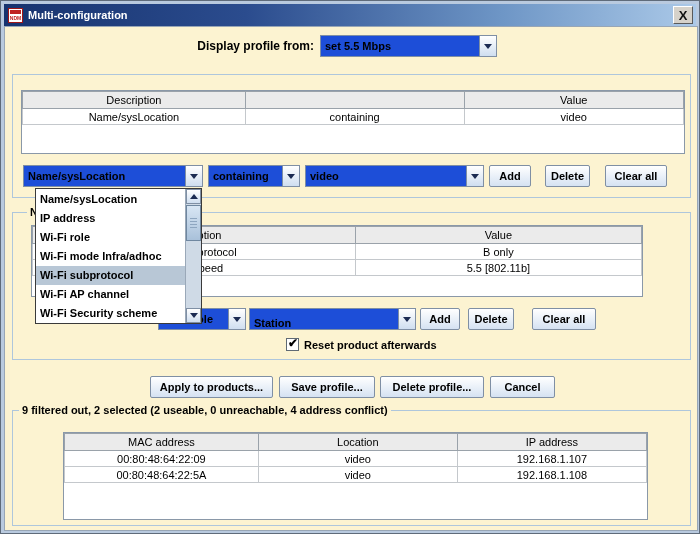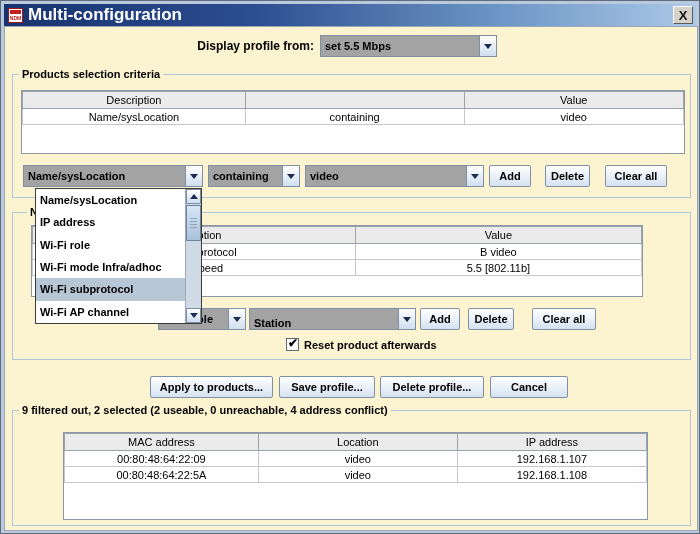--- a/index.html
+++ b/index.html
@@ -8,21 +8,21 @@
 
   .window { position:relative; width:700px; height:534px; background:#b9cadf; border:1px solid #5f6b7a; overflow:hidden; }
 
   
   .titlebar { position:absolute; left:3px; top:3px; right:3px; height:22px;
     background:linear-gradient(to right,#17336f 0%,#2b4c8e 35%,#6e96c6 72%,#abc9e8 100%);
     display:flex; align-items:center; padding-left:4px; }
   .app-icon { width:15px; height:15px; background:#fff; border:1px solid #a01818; margin-right:5px; position:relative; flex:0 0 auto; }
   .app-icon .bar { position:absolute; left:1px; right:1px; top:1px; height:4px; background:#c02020; }
   .app-icon .txt { position:absolute; left:0; right:0; bottom:1px; text-align:center; font-size:5px; font-weight:bold; color:#c02020; letter-spacing:0; }
-  .title-text { color:#fff; font-size:17px; font-weight:bold; white-space:nowrap; }
+  .title-text { color:#fff; font-size:11px; font-weight:bold; white-space:nowrap; }
   .close-btn { position:absolute; right:3px; top:2px; width:20px; height:18px; background:#d6d2ca;
     border:1px solid; border-color:#fff #5a5a5a #5a5a5a #fff; display:flex; align-items:center; justify-content:center;
     font-weight:bold; font-size:13px; color:#111; cursor:default; }
 
   
   .content { position:absolute; left:3px; top:25px; width:694px; height:505px; background:#fcf3d1; border:1px solid #98a6b6; }
 
   .lbl { font-weight:bold; }
 
   .profile-label { position:absolute; left:104px; top:12px; width:205px; text-align:right; font-weight:bold; font-size:12px; }
@@ -31,21 +31,21 @@
   .groupbox { position:absolute; border:1px solid #aec6dc; }
   .legend { position:absolute; top:-7px; background:#fcf3d1; padding:0 3px; font-weight:bold; white-space:nowrap; }
 
   
   .scrollpane { position:absolute; background:#fff; border:1px solid #8a98a8; overflow:hidden; }
   table.grid { width:100%; border-collapse:collapse; table-layout:fixed; }
   table.grid th { background:#ebebeb; font-weight:normal; border:1px solid #9aa2aa; height:17px; text-align:center; overflow:hidden; white-space:nowrap; }
   table.grid td { border:1px solid #c4c8cc; height:16px; text-align:center; overflow:hidden; white-space:nowrap; background:#fff; }
 
   
-  .combo { position:absolute; height:22px; background:#a3a3a3; border:1px solid #7f8fa4; display:flex; align-items:center; }
+  .combo { position:absolute; height:22px; background:#1d4ed8; border:1px solid #7f8fa4; display:flex; align-items:center; }
   .combo-text { flex:1; padding-left:4px; font-weight:bold; white-space:nowrap; overflow:hidden; }
   .combo-btn { width:17px; height:100%; border-left:1px solid #7f8fa4; background:linear-gradient(#ffffff,#cfdef0); display:flex; align-items:center; justify-content:center; flex:0 0 auto; }
   .tri-down { width:0; height:0; border-left:4px solid transparent; border-right:4px solid transparent; border-top:5px solid #1b2b52; }
 
   
   .btn { position:absolute; height:22px; border:1px solid #7f8fa4; border-radius:2px;
     background:linear-gradient(#ffffff,#d5e2f2); font-weight:bold; font-size:11px;
     display:flex; align-items:center; justify-content:center; white-space:nowrap; cursor:default; }
 
   
@@ -87,21 +87,20 @@
 
     <div class="profile-label">Display profile from:</div>
     <div class="combo" style="left:315px; top:8px; width:177px;">
       <span class="combo-text">set 5.5 Mbps</span>
       <span class="combo-btn">
           <i class="tri-down"></i>
         </span>
     </div>
 
     <div class="groupbox" style="left:7px; top:47px; width:679px; height:124px;">
-      <span class="legend" style="left:6px;">Products selection criteria</span>
 
       <div class="scrollpane" style="left:8px; top:15px; width:664px; height:64px;">
         <table class="grid">
           <colgroup>
               <col style="width:33.7%">
               <col style="width:33.1%">
               <col style="width:33.2%">
             </colgroup>
           <tbody>
               <tr>
@@ -150,21 +149,21 @@
               <col style="width:53%">
               <col style="width:47%">
             </colgroup>
           <tbody>
               <tr>
             <th>Description</th>
             <th>Value</th>
           </tr>
           <tr>
             <td>Wi-Fi subprotocol</td>
-            <td>B video</td>
+            <td>B only</td>
           </tr>
           <tr>
             <td>Wi-Fi speed</td>
             <td>5.5 [802.11b]</td>
           </tr>
         </tbody>
           </table>
       </div>
 
       <div class="combo" style="left:145px; top:95px; width:88px;">
@@ -187,21 +186,21 @@
         <span class="checkbox-box">
           <span class="check">✔</span>
         </span>
         <span class="lbl">Reset product afterwards</span>
       </div>
     </div>
 
     <div class="btn" style="left:145px; top:349px; width:123px;">Apply to products...</div>
     <div class="btn" style="left:375px; top:349px; width:104px;">Delete profile...</div>
     <div class="btn" style="left:274px; top:349px; width:96px;">Save profile...</div>
-    <div class="btn" style="left:485px; top:349px; width:78px;">Cancel</div>
+    <div class="btn" style="left:485px; top:349px; width:65px;">Cancel</div>
 
     <div class="groupbox" style="left:7px; top:383px; width:679px; height:116px;">
       <span class="legend" style="left:6px;">9 filtered out, 2 selected (2 useable, 0 unreachable, 4 address conflict)</span>
 
       <div class="scrollpane" style="left:50px; top:21px; width:585px; height:88px;">
         <table class="grid">
           <colgroup>
               <col style="width:33.3%">
               <col style="width:34.2%">
               <col style="width:32.5%">
@@ -228,20 +227,21 @@
     </div>
 
     <div class="popup">
       <div class="popup-items">
         <div class="popup-item">Name/sysLocation</div>
         <div class="popup-item">IP address</div>
         <div class="popup-item">Wi-Fi role</div>
         <div class="popup-item">Wi-Fi mode Infra/adhoc</div>
         <div class="popup-item highlight">Wi-Fi subprotocol</div>
         <div class="popup-item">Wi-Fi AP channel</div>
+        <div class="popup-item">Wi-Fi Security scheme</div>
       </div>
       <div class="popup-scrollbar">
         <div class="sb-btn up">
             <i class="tri-up"></i>
           </div>
         <div class="sb-thumb">
             <span class="ridges"></span>
           </div>
         <div class="sb-btn down">
             <i class="tri-down"></i>

